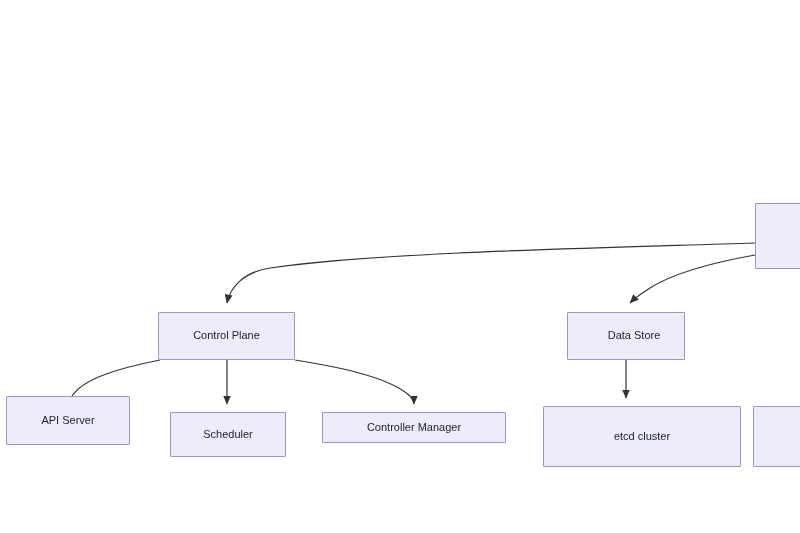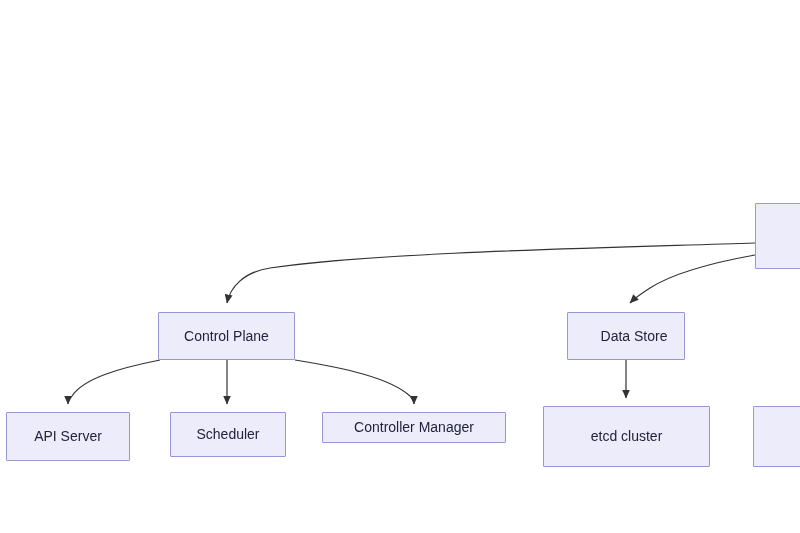--- a/index.html
+++ b/index.html
@@ -31,37 +31,37 @@
     box-sizing: border-box;
     background: #ececfb;
     border: 1px solid #9797d6;
     border-radius: 1px;
     display: flex;
     flex-direction: column;
     align-items: center;
     justify-content: center;
     color: #23233c;
     font-family: "Liberation Sans", sans-serif;
-    font-size: 14px;
+    font-size: 11px;
     line-height: 1.45;
     text-align: center;
     white-space: nowrap;
     z-index: 2;
   }
   .node .line {
     display: block;
   }
   
   #node-root        { left: 755px; top: 203px;  width: 112px; height: 66px; }
   #node-control     { left: 158px; top: 312px;  width: 137px; height: 48px; }
   #node-datastore   { left: 567px; top: 312px;  width: 118px; height: 48px; padding-left: 16px; }
-  #node-api         { left: 6px;   top: 412px;  width: 124px; height: 49px; }
+  #node-api         { left: 6px;   top: 396px;  width: 124px; height: 49px; }
   #node-scheduler   { left: 170px; top: 412px;  width: 116px; height: 45px; }
   #node-controller  { left: 322px; top: 412px;  width: 184px; height: 31px; }
-  #node-etcd        { left: 543px; top: 406px;  width: 167px; height: 61px; }
+  #node-etcd        { left: 543px; top: 406px;  width: 198px; height: 61px; }
   #node-install     { left: 753px; top: 406px;  width: 150px; height: 61px; }
 </style>
 </head>
 <body>
 
 <div id="canvas">
 
   <svg id="edge-layer" viewBox="0 0 800 533" width="800" height="533">
     <defs>
       <marker id="arrowhead" markerWidth="10" markerHeight="8" refX="8.5" refY="4" orient="auto" markerUnits="userSpaceOnUse">

